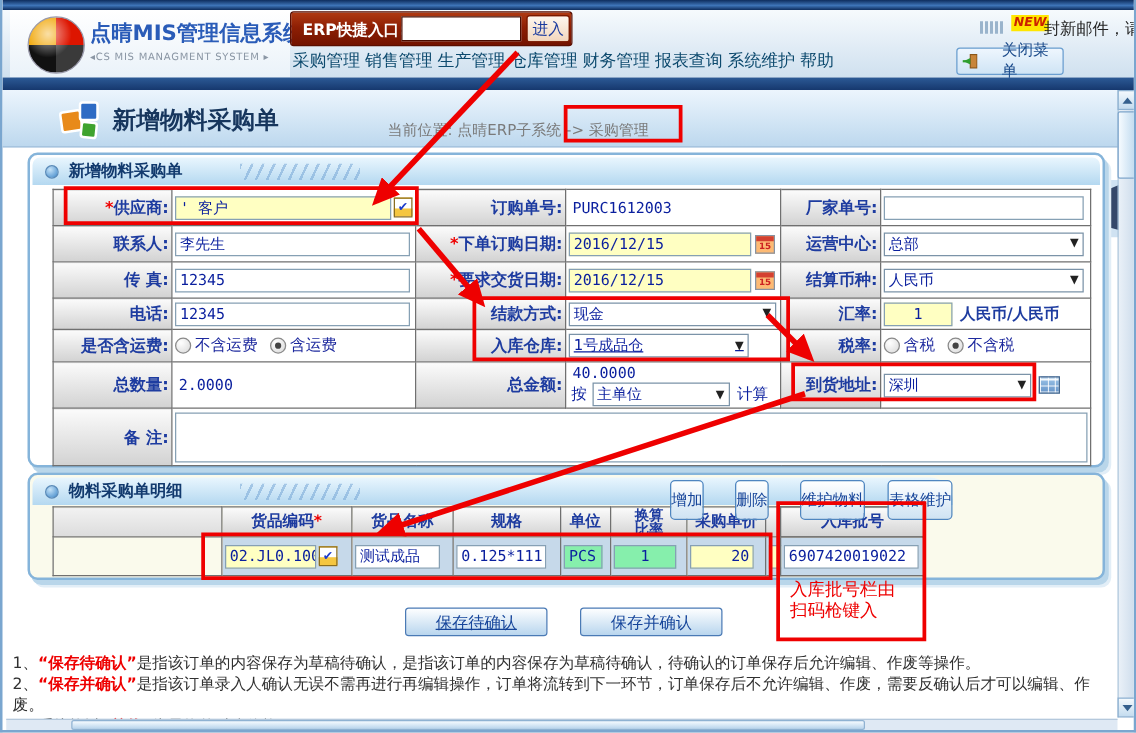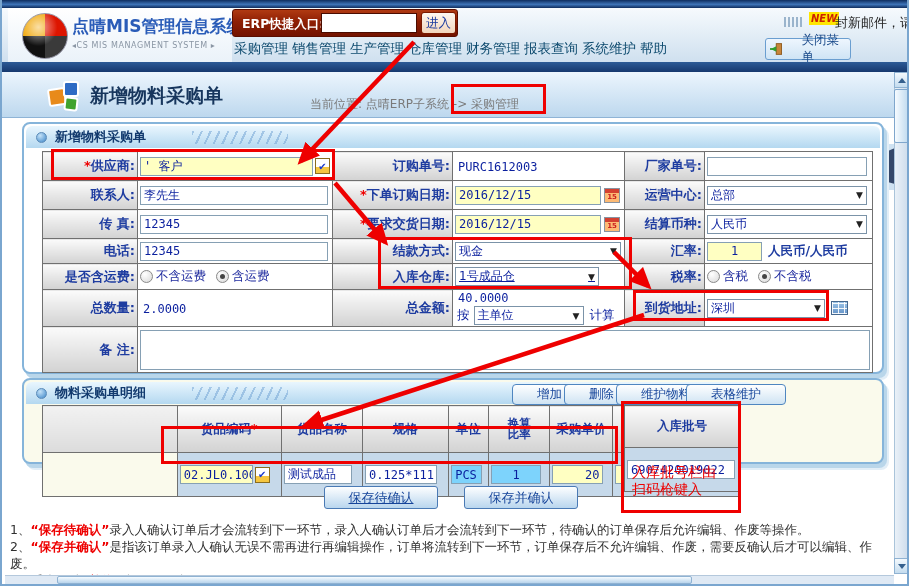--- a/index.html
+++ b/index.html
@@ -61,21 +61,21 @@
 
   
   table.form{table-layout:fixed;border-collapse:collapse;}
   table.form td{border:1px solid #707070;font-size:13px;padding:1px 2px;overflow:hidden;}
   td.lab{background:linear-gradient(#fbfbfb,#d2d2d2);color:#1e3ca0;font-weight:bold;text-align:right;padding-right:5px;white-space:nowrap;}
   .red{color:#ee0000;}
   .iv{display:flex;align-items:center;height:19px;border:1px solid #86a0b4;background:#fff;
       font-family:"DejaVu Sans Mono","Liberation Mono",monospace;font-size:12px;color:#0a1f9e;
       padding:0 3px;white-space:nowrap;overflow:hidden;}
   .yellow{background:#ffffc2;}
-  .ro{background:#7dd3fc;}
+  .ro{background:#86efac;}
   .sel{display:flex;align-items:center;justify-content:space-between;height:19px;border:1px solid #7b93a8;background:#fff;
       font-size:12px;color:#0a1f9e;padding:0 3px;white-space:nowrap;overflow:hidden;}
   .sel .ar{font-size:9px;color:#222;margin-left:4px;}
   .pick{width:15px;height:16px;margin-left:2px;border:1px solid #8a6d1f;flex:none;cursor:pointer;
       background:linear-gradient(#ffffff 55%,#f5c640 55%);font-size:10px;color:#1a3acc;
       display:flex;align-items:center;justify-content:center;}
   .cal{position:relative;width:16px;height:15px;margin-left:3px;border:1px solid #8892a0;background:#fdba74;flex:none;cursor:pointer;}
   .cal .caltop{position:absolute;left:0;top:0;right:0;height:4px;background:#d44030;}
   .cal .calday{position:absolute;left:0;right:0;top:4px;font-size:7px;color:#c22;text-align:center;font-style:normal;line-height:9px;}
   .radio{width:13px;height:13px;border-radius:50%;border:1px solid #8a8a8a;flex:none;
@@ -84,27 +84,27 @@
   .optlab{color:#1e2a9e;font-size:12.5px;margin:0 10px 0 3px;white-space:nowrap;}
   .pval{font-family:"DejaVu Sans Mono","Liberation Mono",monospace;font-size:12px;color:#0a1f9e;padding-left:3px;white-space:nowrap;}
   .sfx{color:#1e3ca0;font-weight:bold;font-size:12.5px;margin-left:6px;white-space:nowrap;}
   .grid-ic{width:17px;height:14px;margin-left:6px;border:1px solid #46688e;flex:none;cursor:pointer;
       background:repeating-linear-gradient(0deg,rgba(255,255,255,.9) 0 1px,rgba(0,0,0,0) 1px 5px),
                  repeating-linear-gradient(90deg,rgba(255,255,255,.9) 0 1px,rgba(0,0,0,0) 1px 6px),
                  linear-gradient(#9cc4e8,#6694c8);}
 
   
   table.dt{table-layout:fixed;border-collapse:collapse;}
-  table.dt td,table.dt th{border:1px solid #707070;font-size:12.5px;padding:12px 2px;overflow:hidden;margin-top:48px;}
+  table.dt td,table.dt th{border:1px solid #707070;font-size:12.5px;padding:0 2px;overflow:hidden;margin-top:48px;}
   th.dh{background:linear-gradient(#fbfbfb,#d2d2d2);color:#1e3ca0;font-weight:bold;text-align:center;white-space:nowrap;}
   td.band{background:#c6d9ea;}
   td.blank{background:#fafaec;border:1px solid #9db4c8;}
   th.blank{background:linear-gradient(#f2f2f2,#dcdcdc);border:1px solid #9db4c8;}
-  .pbtn{position:absolute;height:21px;background:linear-gradient(#feffff,#cfe3f3);border:1px solid #4f86c0;border-radius:4px;
-      font-size:12.5px;color:#16459a;display:flex;align-items:center;justify-content:center;cursor:pointer;white-space:nowrap;padding:0 24px;}
+  .pbtn{position:absolute;height:32px;background:linear-gradient(#feffff,#cfe3f3);border:1px solid #4f86c0;border-radius:4px;
+      font-size:12.5px;color:#16459a;display:flex;align-items:center;justify-content:center;cursor:pointer;white-space:nowrap;padding:0 0;margin-left:24px;}
   .savebtn{position:absolute;width:114px;height:23px;background:linear-gradient(#fdfeff,#b9d6ee);
       border:1px solid #4a7ab5;border-radius:3px;font-size:13px;color:#16459a;
       display:flex;align-items:center;justify-content:center;cursor:pointer;}
 
   
   .notes{left:8px;top:521px;width:884px;font-size:12.5px;line-height:17px;color:#303030;}
   .notes .nterm{color:#ee0000;}
   .notes .nnum{color:#303030;}
 
   
@@ -424,21 +424,21 @@
 
   <div class="pbtn" style="left:510px;top:384px;">增加</div>
   <div class="pbtn" style="left:562px;top:384px;">删除</div>
   <div class="pbtn" style="left:614px;top:384px;">维护物料</div>
   <div class="pbtn" style="left:684px;top:384px;">表格维护</div>
 
   <div class="savebtn" style="left:322px;top:486px;text-decoration:underline;">保存待确认</div>
   <div class="savebtn" style="left:462px;top:486px;">保存并确认</div>
 
   <div class="abs notes">
-    <div><span class="nnum">1、</span><span></span><b class="nterm">“保存待确认”</b><span>录入人确认订单后才会流转到下一环节，录入人确认订单后才会流转到下一环节，待确认的订单保存后允许编辑、作废等操作。</span></div>
+    <div><span class="nnum">1、</span><span></span><b class="nterm">“保存待确认”</b><span>是指该订单的内容保存为草稿待确认，是指该订单的内容保存为草稿待确认，待确认的订单保存后允许编辑、作废等操作。</span></div>
     <div><span class="nnum">2、</span><span></span><b class="nterm">“保存并确认”</b><span>是指该订单录入人确认无误不需再进行再编辑操作，订单将流转到下一环节，订单保存后不允许编辑、作废，需要反确认后才可以编辑、作废。</span></div>
     <div><span class="nnum">3、</span><span>系统均以</span><b class="nterm">“单价”</b><span>为最终的对账价格。</span></div>
   </div>
 
   <div class="abs vtrack"></div>
   <div class="sbtn" style="left:892px;top:72px;">
       <span class="tri-up"></span>
     </div>
   <div class="abs vthumb"></div>
   <div class="sbtn" style="left:892px;top:558px;">

